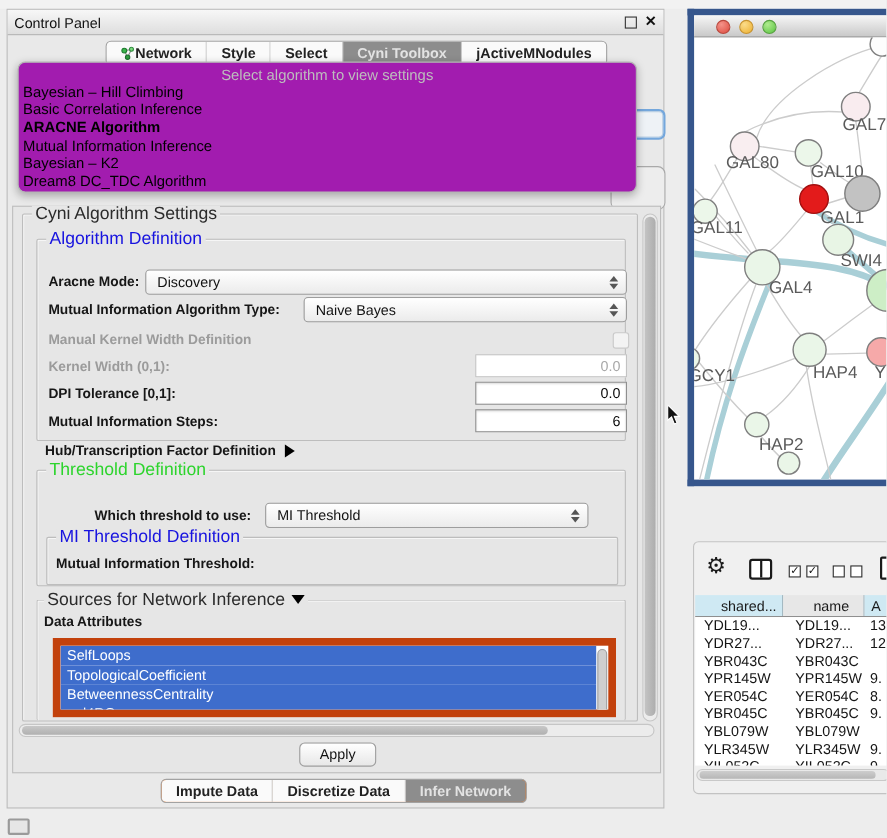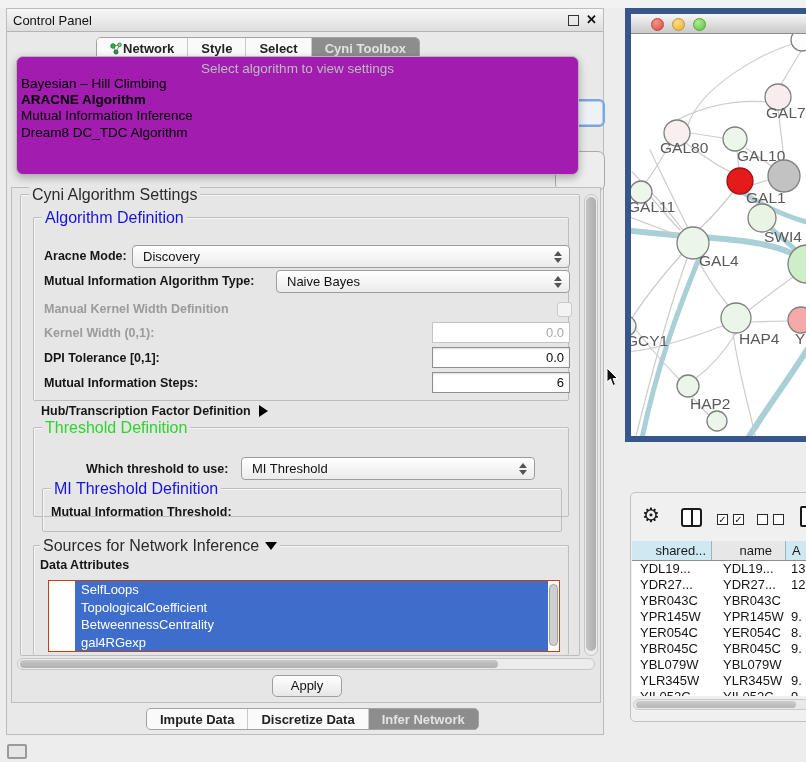--- a/index.html
+++ b/index.html
@@ -60,21 +60,21 @@
      font-size:13px; color:#0a0a0a; text-align:right; padding:2px 5px 0 0;
      box-shadow:inset 0 1px 2px rgba(0,0,0,.14); }
   .tfield.dis { border-color:#c3c3c3; color:#a8a8a8; box-shadow:none; }
   .checkbox { position:absolute; width:15px; height:15px; border:1px solid #c9c9c9; border-radius:3px; background:#f3f3f3; }
   .arrow-right { display:inline-block; margin-left:8px; width:0; height:0;
      border-top:6px solid transparent; border-bottom:6px solid transparent; border-left:9px solid #000; vertical-align:-2px; }
   .arrow-down { display:inline-block; margin-left:6px; width:0; height:0;
      border-left:6px solid transparent; border-right:6px solid transparent; border-top:8px solid #000; vertical-align:1px; }
 
   .attr-listbox { position:absolute; left:14px; top:34px; width:512px; height:72px;
-     border:1px solid #c2410c; background:#fff; overflow:hidden;padding-left:26px; }
+     border:7px solid #c2410c; background:#fff; overflow:hidden; }
   .attr-item { height:17.5px; line-height:17.5px; width:calc(100% - 11px); background:#3e6dcc;
      color:#fff; font-size:13px; padding-left:6px; white-space:nowrap; }
   .attr-scroll { position:absolute; right:1px; top:2px; width:9px; height:66px; background:#fdfdfd; border-radius:5px; }
   .attr-scroll .thumb { position:absolute; left:0; top:1px; width:9px; height:62px;
      background:#cfcfcf; border:1px solid #9f9f9f; border-radius:5px; }
 
   .vscroll { position:absolute; left:572px; top:6px; width:14px; height:462px;
      background:#ececec; border:1px solid #c6c6c6; border-radius:7px; }
   .vscroll .thumb { position:absolute; left:1px; top:2px; width:10px; height:454px;
      background:linear-gradient(90deg,#c4c4c4,#adadad); border-radius:6px; }
@@ -167,31 +167,36 @@
         </div>
         <div class="tab">
           <span>Style</span>
         </div>
         <div class="tab">
           <span>Select</span>
         </div>
         <div class="tab sel">
           <span>Cyni Toolbox</span>
         </div>
+        <div class="tab">
+          <span>jActiveMNodules</span>
+        </div>
       </div>
 
     <div class="frag-combo"></div>
     <div class="frag-box"></div>
 
     <div class="popup">
       <div class="popup-placeholder">Select algorithm to view settings</div>
       <div id="algo-items">
           <div class="popup-item">Bayesian – Hill Climbing</div>
+          <div class="popup-item">Basic Correlation Inference</div>
           <div class="popup-item selected">ARACNE Algorithm</div>
           <div class="popup-item">Mutual Information Inference</div>
+          <div class="popup-item">Bayesian – K2</div>
           <div class="popup-item">Dream8 DC_TDC Algorithm</div>
         </div>
     </div>
 
     <div class="settings-outer">
 
       <div class="groupbox" style="left:8px; top:6px; width:560px; height:462px;">
         <span class="legend">Cyni Algorithm Settings</span>
 
         <div class="groupbox" style="left:12px; top:22px; width:536px; height:184px;">
@@ -225,21 +230,21 @@
           <div class="tfield" style="left:398px; top:129px; width:138px;">0.0</div>
 
           <span class="flabel" style="left:10px; top:158px;">Mutual Information Steps:</span>
           <div class="tfield" style="left:398px; top:154px; width:138px;">6</div>
         </div>
 
         <div style="position:absolute; left:20px; top:206px; height:18px;">
           <span class="flabel" style="position:static;">Hub/Transcription Factor Definition</span><span class="arrow-right"></span>
         </div>
 
-        <div class="groupbox" style="left:12px; top:232px; width:536px; height:90px;">
+        <div class="groupbox" style="left:12px; top:232px; width:536px; height:106px;">
           <span class="legend green">Threshold Definition</span>
 
           <span class="flabel" style="left:52px; top:34px;">Which threshold to use:</span>
           <div class="combo" style="left:207px; top:29px; width:294px;">
             <span>MI Threshold</span>
             <span class="spin">
                 <i class="up"></i>
                 <i class="dn"></i>
               </span>
           </div>

